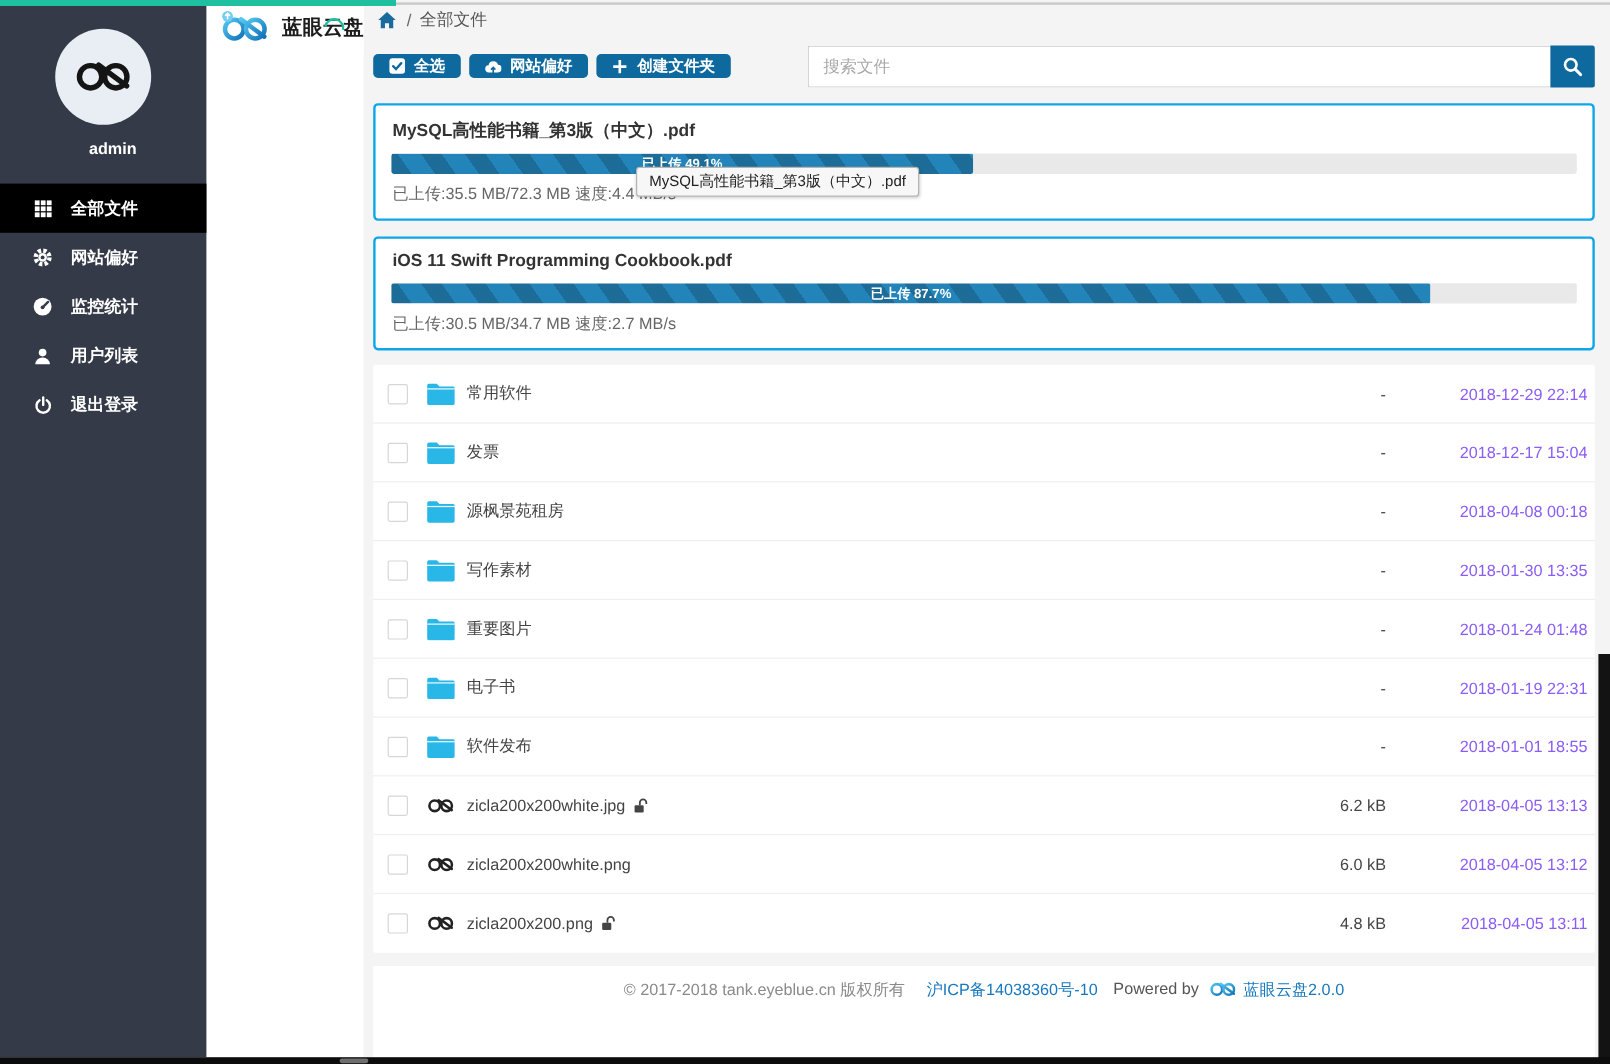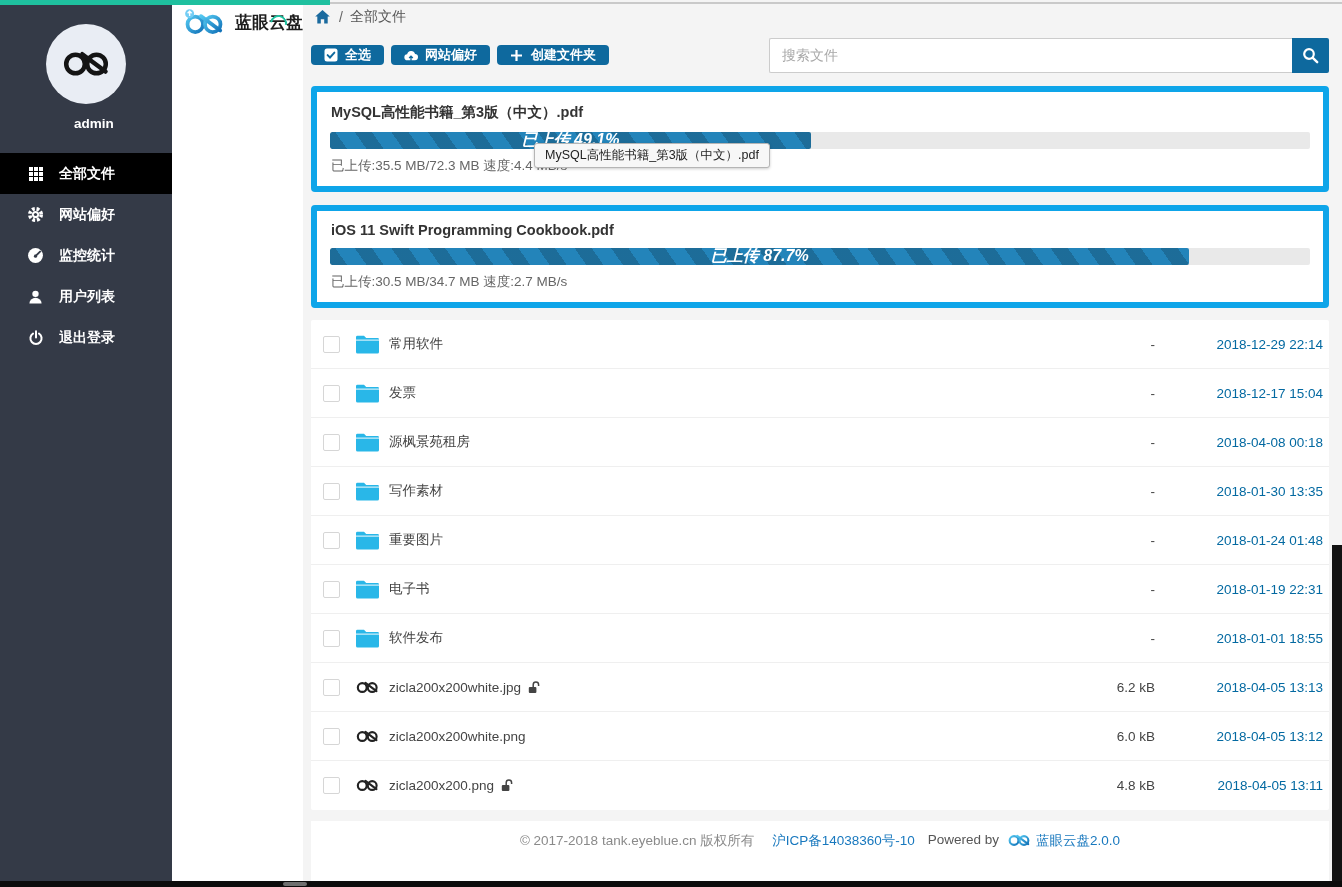--- a/index.html
+++ b/index.html
@@ -30,49 +30,49 @@
   .spinner { position:absolute; right:16px; top:15px; width:17px; height:17px; border:2px solid #1fc09f; border-left-color:transparent; border-bottom-color:transparent; border-radius:50%; transform:rotate(-35deg); }
 
   .content { flex:1; background:#f4f4f4; padding:0 13px 0 8px; display:flex; flex-direction:column; overflow:hidden; }
 
   .breadcrumb { height:33px; display:flex; align-items:center; font-size:14px; color:#555; padding-left:3px; flex:none; }
   .breadcrumb .sep { margin:0 7px 0 8px; color:#666; }
 
   .toolbar { display:flex; align-items:center; margin-top:4px; height:36px; flex:none; }
   .btn { background:#0e699e; color:#fff; border:none; border-radius:4px; height:20px; padding:0 13px; display:flex; align-items:center; font-size:13px; font-weight:bold; margin-right:7px; cursor:pointer; }
   .btn .b-icon { width:14px; height:14px; margin-right:7px; display:flex; align-items:center; }
-  .search-wrap { margin-left:auto; display:flex; width:560px; height:35px; }
+  .search-wrap { margin-left:auto; display:flex; width:656px; height:35px; }
   .search-input { flex:1; border:1px solid #ccc; border-right:none; border-radius:2px 0 0 2px; padding:0 12px; font-size:14px; color:#333; background:#fff; outline:none; font-family:inherit; }
   .search-input::placeholder { color:#a9a9a9; }
   .search-btn { width:37px; background:#0e699e; border:none; border-radius:0 2px 2px 0; display:flex; align-items:center; justify-content:center; cursor:pointer; }
 
-  .upload-card { background:#fff; border:6px solid #0ea5e9; border-radius:4px; margin-top:13px; position:relative; flex:none; }
+  .upload-card { background:#fff; border:2px solid #0ea5e9; border-radius:4px; margin-top:13px; position:relative; flex:none; }
   .upload-title { padding:11px 14px 10px; font-size:14.5px; font-weight:bold; color:#333; }
   .progress-track { margin:0 13px; height:17px; background:#e9e9e9; border-radius:2px; overflow:hidden; }
   .progress-fill { height:100%; border-radius:2px; background-color:#2384ba;
     background-image:repeating-linear-gradient(55deg, rgba(0,0,0,0.18) 0 14px, transparent 14px 30px);
     display:flex; align-items:center; justify-content:center; }
-  .progress-label { font-size:16px; font-weight:bold; color:#fff; white-space:nowrap;font-style:italic; }
+  .progress-label { font-size:11px; font-weight:bold; color:#fff; white-space:nowrap; }
   .upload-status { padding:8px 14px 11px; font-size:13.5px; color:#666; }
   .tooltip { position:absolute; left:217px; top:51px; background:#f7f7f7; border:1px solid #b5b5b5; border-radius:3px; padding:3px 10px; font-size:12.5px; color:#222; box-shadow:0 1px 3px rgba(0,0,0,0.2); z-index:5; white-space:nowrap; }
 
   .file-panel { background:#fff; margin-top:12px; border-radius:2px; flex:none; }
   .file-row { height:49px; display:flex; align-items:center; padding:0 4px 0 12px; border-bottom:1px solid #efefef; cursor:pointer; }
   .file-row:last-child { border-bottom:none; }
   .checkbox { width:17px; height:17px; border:1px solid #d6d6d6; border-radius:2px; background:#fff; margin-right:14px; flex:none; cursor:pointer; }
   .row-icon { width:26px; margin-right:9px; display:flex; align-items:center; justify-content:center; flex:none; }
   .file-row .icon-folder, .file-row .icon-file { display:none; }
   .file-row.is-folder .icon-folder { display:block; }
   .file-row.is-file .icon-file { display:block; }
   .fname { font-size:13.5px; color:#444; display:flex; align-items:center; }
   .unlock { margin-left:7px; display:none; }
   .file-row.has-unlock .unlock { display:inline-flex; }
   .grow { flex:1; }
   .size-col { width:110px; text-align:right; font-size:13.5px; color:#444; flex:none; }
-  .date-col { width:170px; text-align:right; font-size:13.5px; color:#0369a1; flex:none; padding-right:2px; }
+  .date-col { width:170px; text-align:right; font-size:13.5px; color:#8b5cf6; flex:none; padding-right:2px; }
 
   .footer-wrap { flex:1; min-height:34px; background:#fff; margin-top:11px; display:flex; justify-content:center; align-items:flex-start; padding-top:11px; font-size:13.5px; color:#8a8a8a; }
   .footer-wrap a { text-decoration:none; }
   .f-copy { color:#8a8a8a; }
   .f-icp { color:#1878be; margin-left:18px; cursor:pointer; }
   .f-pow { color:#555; margin-left:13px; }
   .f-logo { margin:0 4px 0 7px; display:inline-flex; vertical-align:-3px; }
   .f-brand { color:#1878be; cursor:pointer; }
 
   

